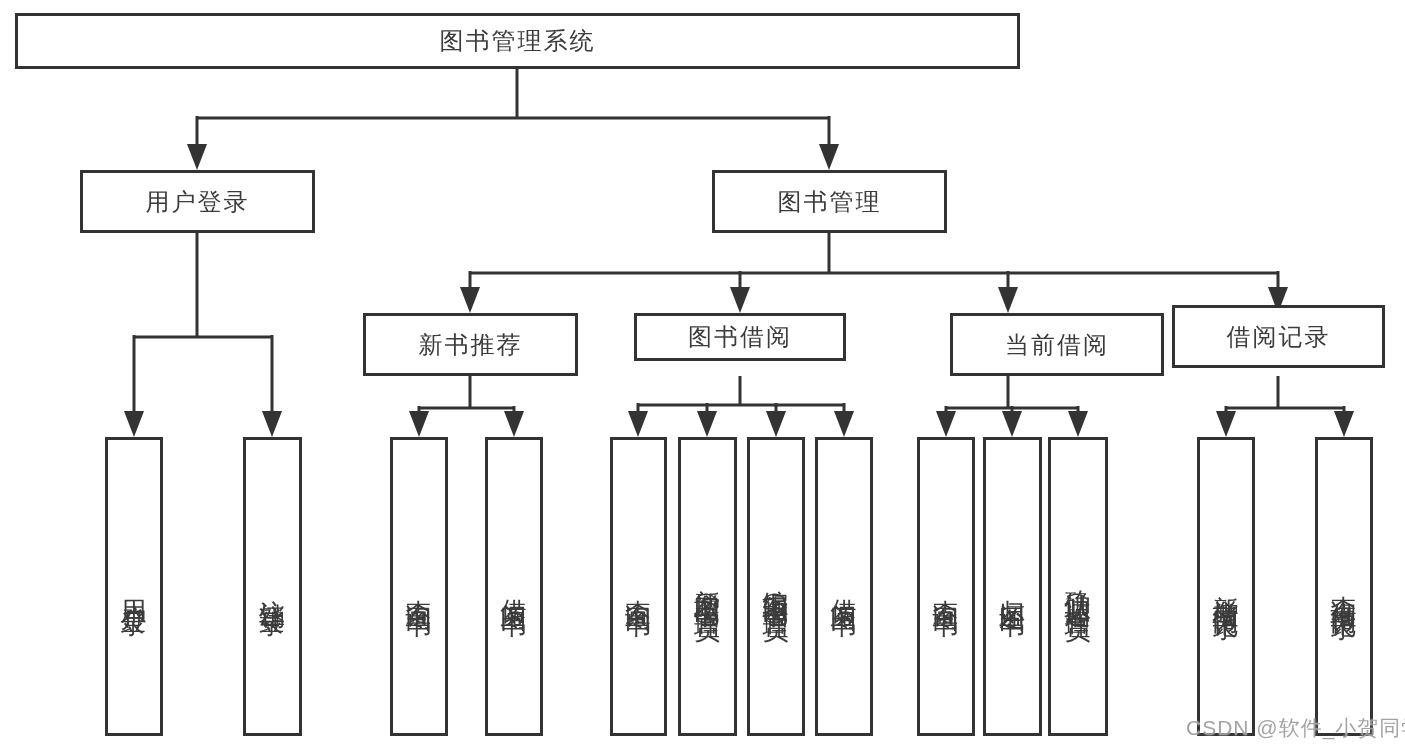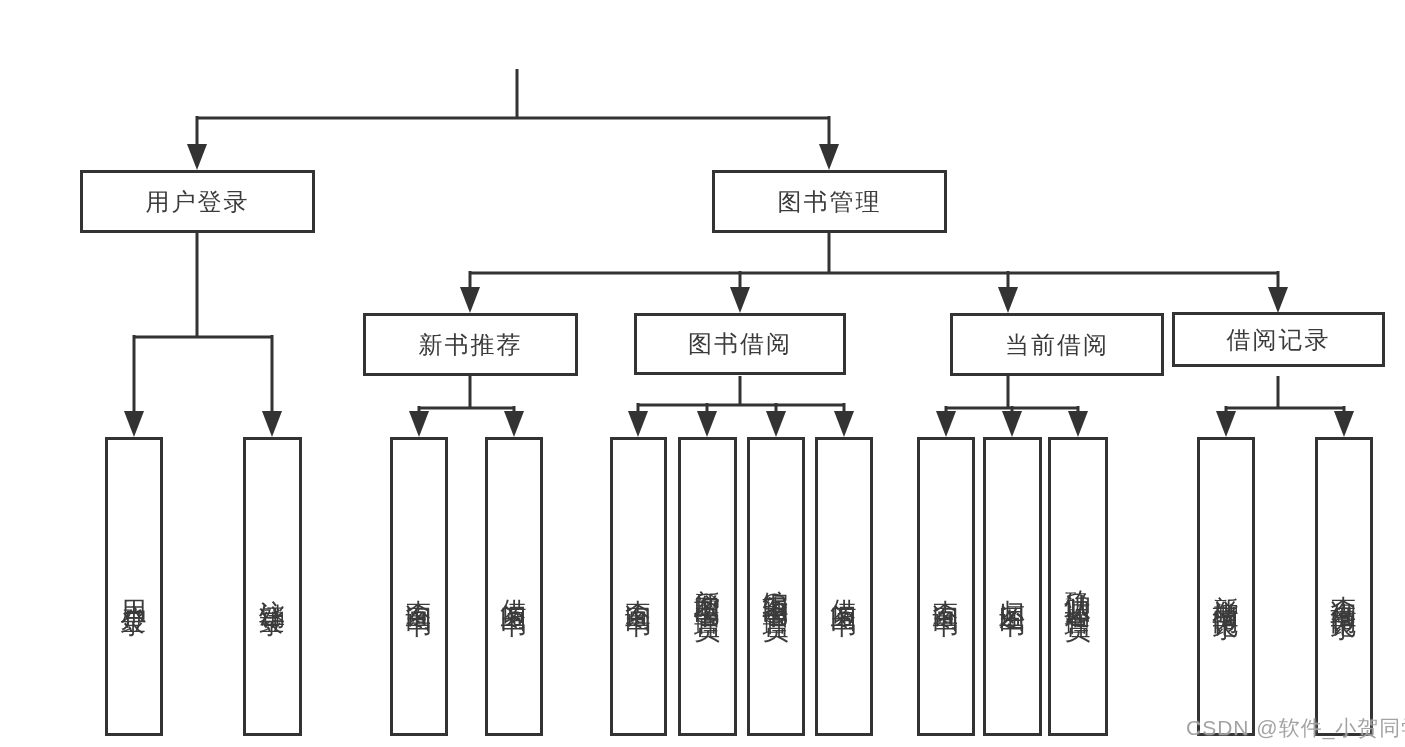--- a/index.html
+++ b/index.html
@@ -110,38 +110,41 @@
       <polygon points="697,411 717,411 707,437" fill="#333333"></polygon>
       <polygon points="766,411 786,411 776,437" fill="#333333"></polygon>
       <polygon points="834,411 854,411 844,437" fill="#333333"></polygon>
       <polygon points="936,411 956,411 946,437" fill="#333333"></polygon>
       <polygon points="1002,411 1022,411 1012,437" fill="#333333"></polygon>
       <polygon points="1068,411 1088,411 1078,437" fill="#333333"></polygon>
       <polygon points="1216,411 1236,411 1226,437" fill="#333333"></polygon>
       <polygon points="1334,411 1354,411 1344,437" fill="#333333"></polygon>
     </svg>
 
+  <div class="node h" style="left:15px; top:13px; width:1005px; height:56px;">
+    <span>图书管理系统</span>
+  </div>
 
   <div class="node h" style="left:80px; top:170px; width:235px; height:63px;">
     <span>用户登录</span>
   </div>
   <div class="node h" style="left:712px; top:170px; width:235px; height:63px;">
     <span>图书管理</span>
   </div>
 
   <div class="node h" style="left:363px; top:313px; width:215px; height:63px;">
     <span>新书推荐</span>
   </div>
-  <div class="node h" style="left:634px; top:313px; width:212px; height:62px;">
+  <div class="node h" style="left:634px; top:313px; width:212px; height:48px;">
     <span>图书借阅</span>
   </div>
   <div class="node h" style="left:902px; top:313px; width:214px; height:63px;margin-left:48px;">
     <span>当前借阅</span>
   </div>
-  <div class="node h" style="left:1172px; top:312px; width:213px; height:55px;align-items:center;">
+  <div class="node h" style="left:1172px; top:305px; width:213px; height:63px;align-items:center;">
     <span>借阅记录</span>
   </div>
 
   <div class="node v" style="left:105px; top:437px; width:58px; height:299px;">
     <span class="vtext">用户登录</span>
   </div>
   <div class="node v" style="left:243px; top:437px; width:59px; height:299px;">
     <span class="vtext">注销登录</span>
   </div>
 

